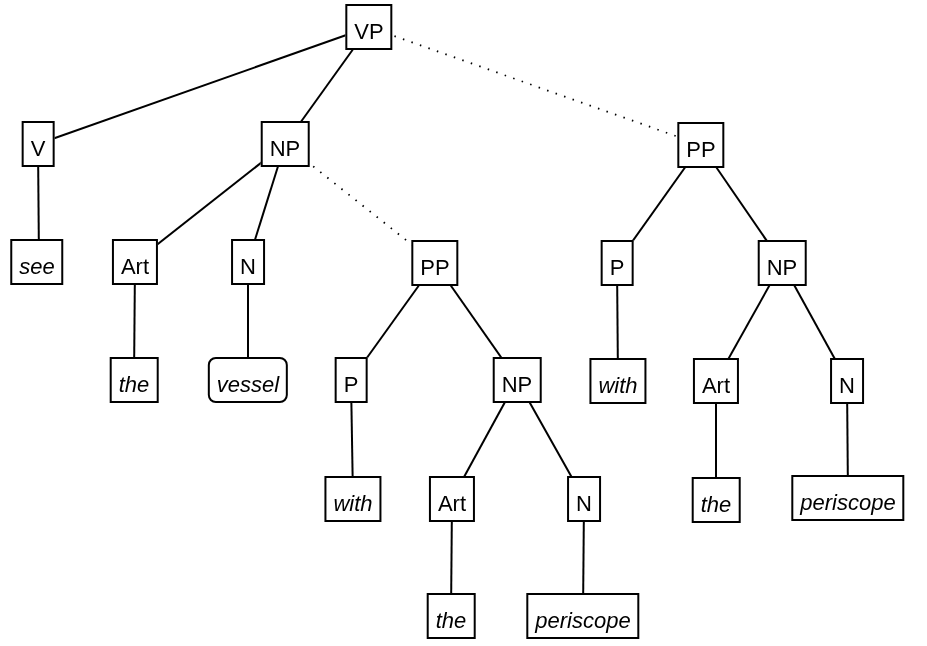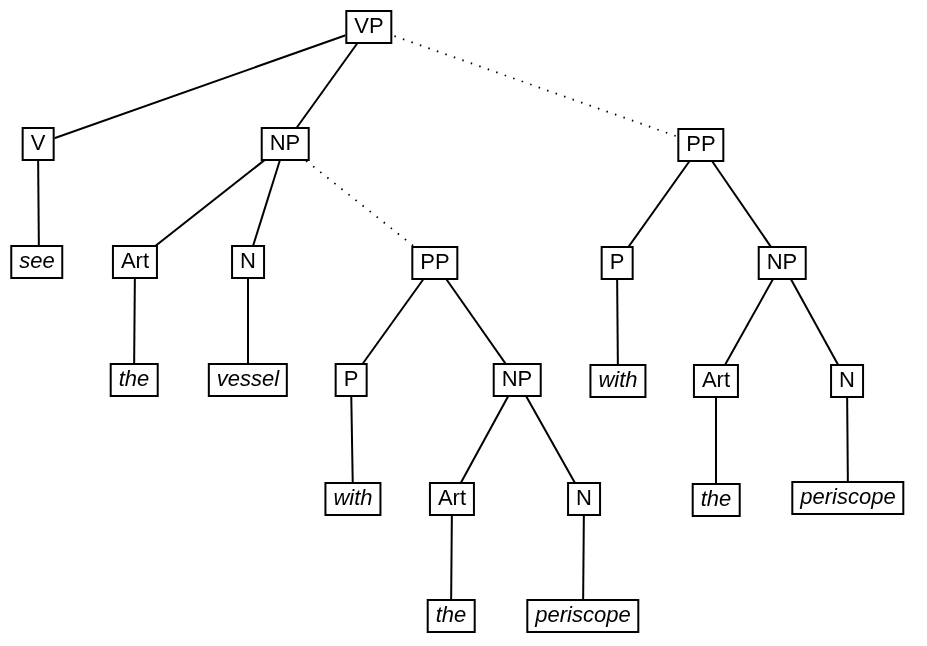--- a/index.html
+++ b/index.html
@@ -20,21 +20,21 @@
     left: 0;
     top: 0;
     width: 927px;
     height: 646px;
   }
   .tree-node {
     position: absolute;
     transform: translate(-50%, -50%);
     background: #ffffff;
     border: 2px solid #000000;
-    padding: 1px 7px 3px 7px;
+    padding: 13px 7px 3px 7px;
     font-size: 22px;
     line-height: 26px;
     color: #000000;
     white-space: nowrap;
     text-align: center;
   }
   .tree-node.italic {
     font-style: italic;
   }
 </style>
@@ -72,21 +72,21 @@
       <div class="tree-node" style="left: 38px; top: 144px;">V</div>
       <div class="tree-node" style="left: 285px; top: 144px;">NP</div>
       <div class="tree-node" style="left: 701px; top: 145px;">PP</div>
       <div class="tree-node italic" style="left: 37px; top: 262px;">see</div>
       <div class="tree-node" style="left: 135px; top: 262px;">Art</div>
       <div class="tree-node" style="left: 248px; top: 262px;">N</div>
       <div class="tree-node" style="left: 435px; top: 263px;">PP</div>
       <div class="tree-node" style="left: 617px; top: 263px;">P</div>
       <div class="tree-node" style="left: 782px; top: 263px;">NP</div>
       <div class="tree-node italic" style="left: 134px; top: 380px;">the</div>
-      <div class="tree-node italic" style="left: 248px; top: 380px;">vessel</div>
+      <div class="tree-node italic" style="left: 248px; top: 380px; border-radius: 8px;">vessel</div>
       <div class="tree-node" style="left: 351px; top: 380px;">P</div>
       <div class="tree-node" style="left: 517px; top: 380px;">NP</div>
       <div class="tree-node italic" style="left: 618px; top: 381px;">with</div>
       <div class="tree-node" style="left: 716px; top: 381px;">Art</div>
       <div class="tree-node" style="left: 847px; top: 381px;">N</div>
       <div class="tree-node italic" style="left: 353px; top: 499px;">with</div>
       <div class="tree-node" style="left: 452px; top: 499px;">Art</div>
       <div class="tree-node" style="left: 584px; top: 499px;">N</div>
       <div class="tree-node italic" style="left: 716px; top: 500px;">the</div>
       <div class="tree-node italic" style="left: 848px; top: 498px;">periscope</div>

